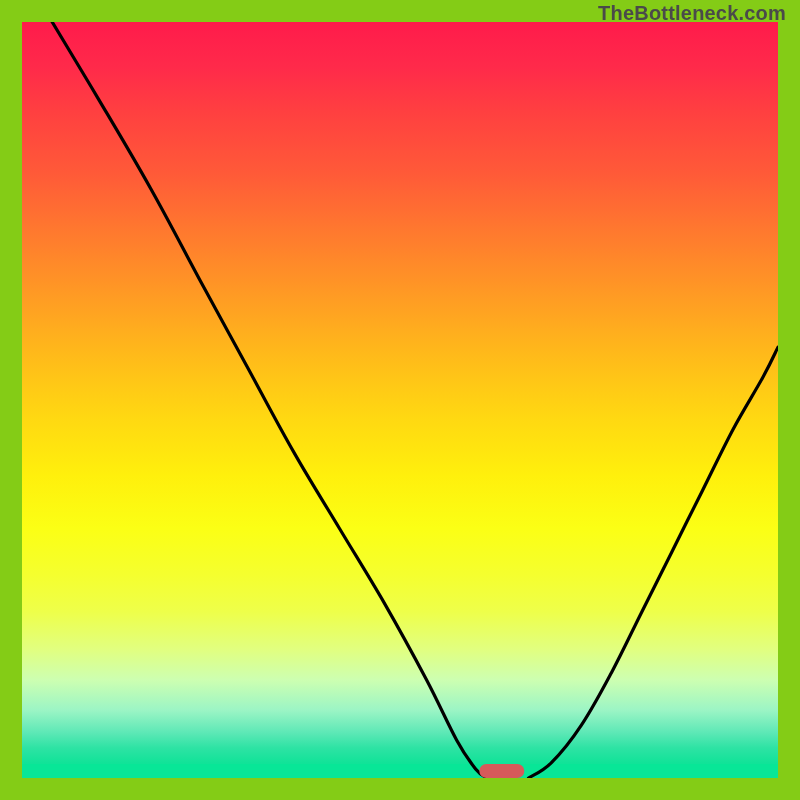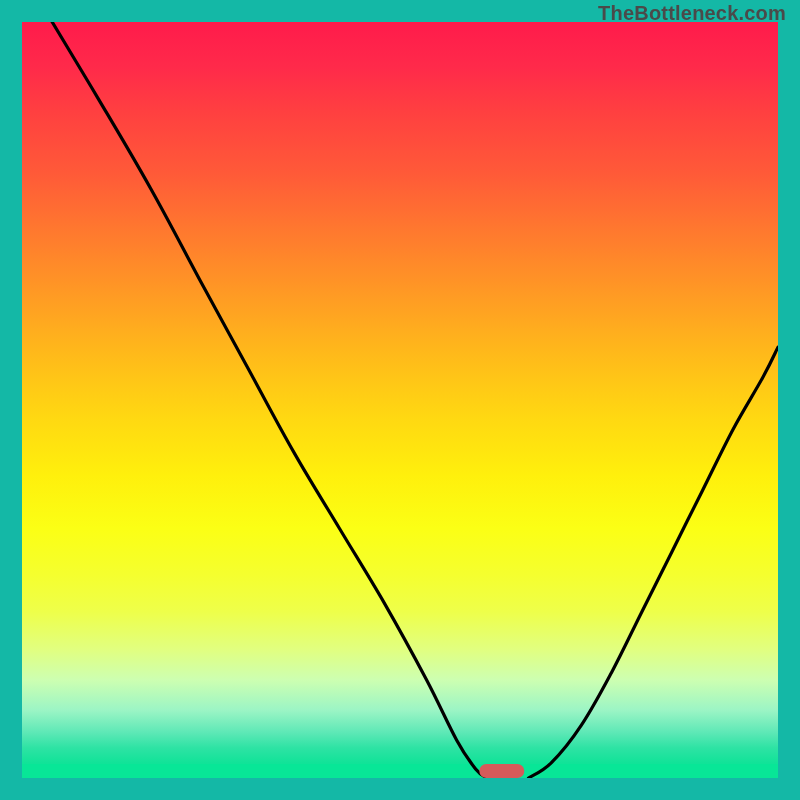--- a/index.html
+++ b/index.html
@@ -8,21 +8,21 @@
     width: 800px;
     height: 800px;
     background: #000;
     overflow: hidden;
     font-family: Arial, Helvetica, sans-serif;
   }
   .frame {
     position: relative;
     width: 800px;
     height: 800px;
-    background: #14b8a6;
+    background: #84cc16;
   }
   .watermark {
     position: absolute;
     top: 2px;
     right: 14px;
     color: #4a4a4a;
     font-size: 20px;
     font-weight: 600;
     letter-spacing: 0.2px;
     z-index: 30;

